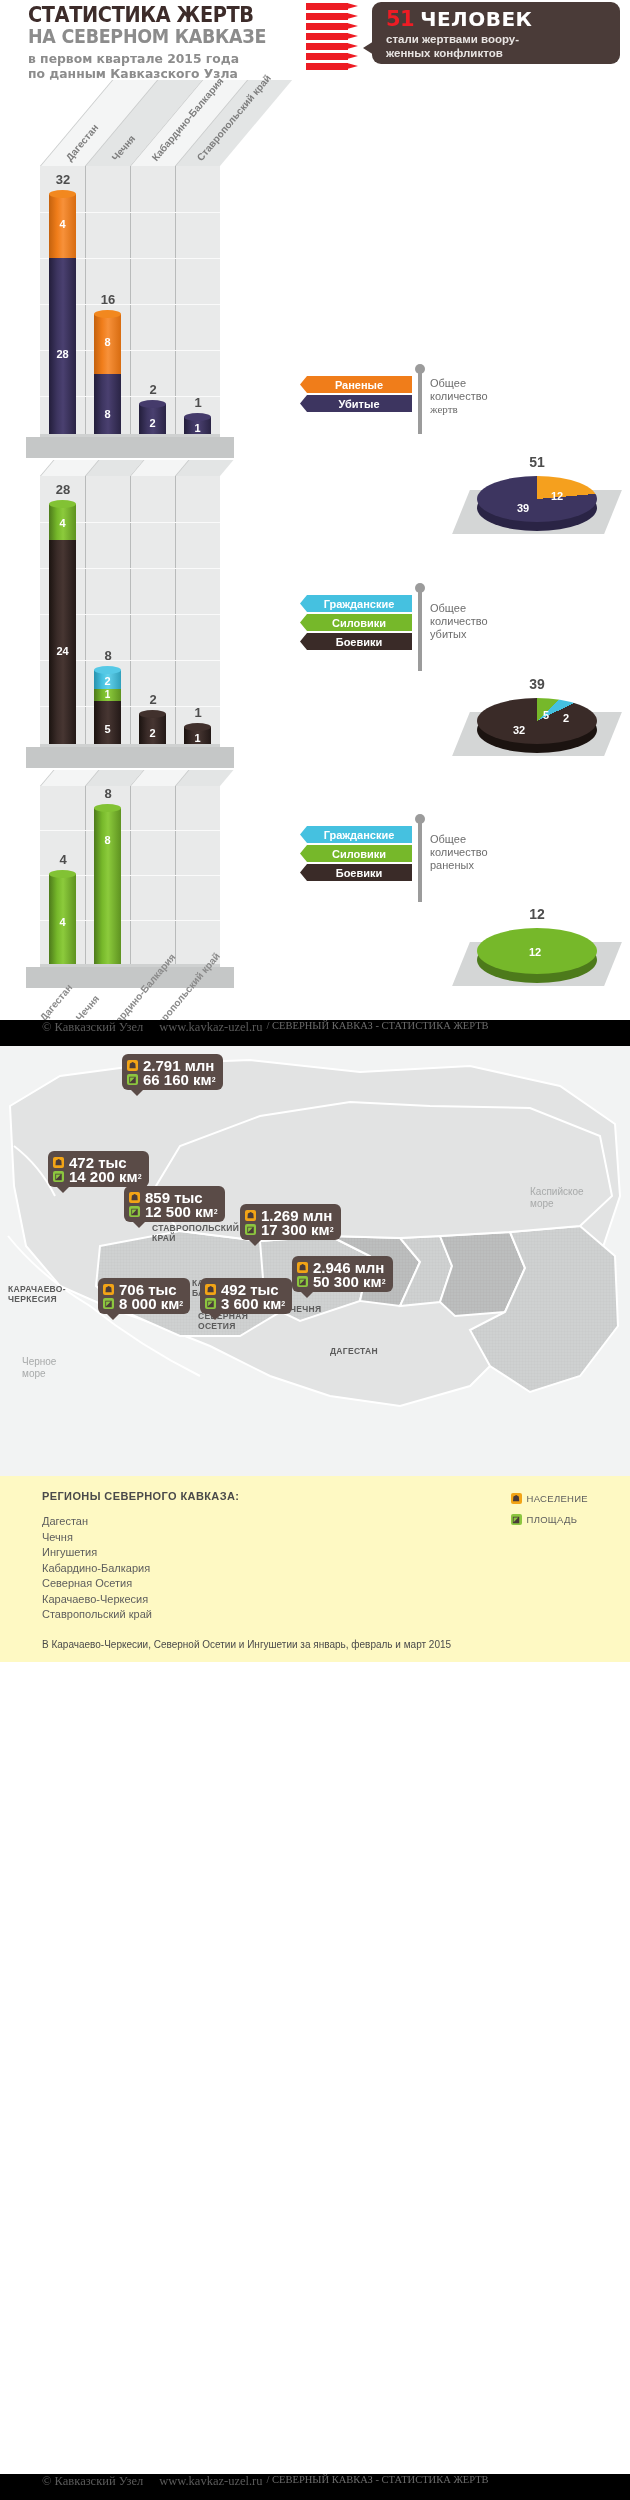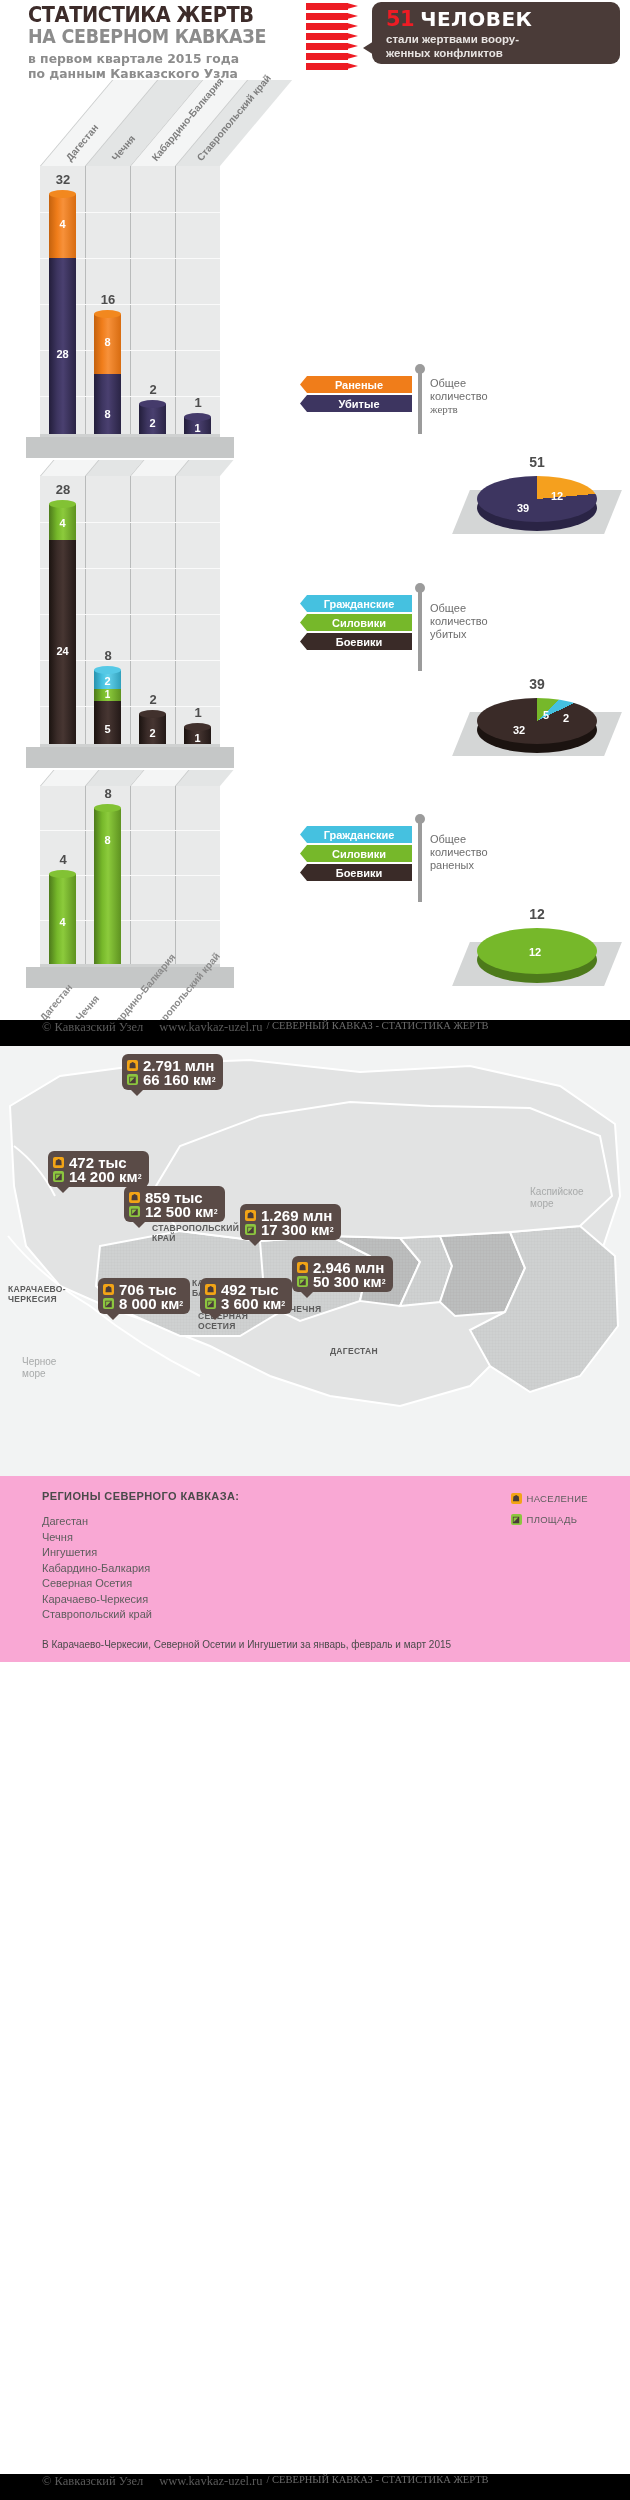--- a/index.html
+++ b/index.html
@@ -202,21 +202,21 @@
   }
   .micon.pop { background: #f2a416; }
   .micon.area { background: #8cc63f; }
   .micon .gl {
     position: absolute; inset: 0; font-size: 8px; color: #4a3b38;
     text-align: center; line-height: 11px; font-weight: bold;
   }
   .mval { font-size: 15px; font-weight: bold; color: #ffffff; text-align: right; }
 
   
-  .maplegend { position: relative; background: #f9a8d4; padding: 14px 42px 10px 42px; }
+  .maplegend { position: relative; background: #fef9c3; padding: 14px 42px 10px 42px; }
   .ml-title {
     font-size: 11px; font-weight: bold; color: #4a4a4a;
     letter-spacing: 0.4px; margin-bottom: 12px;
   }
   .ml-list { font-size: 11px; color: #5d5d5d; line-height: 15.5px; }
   .ml-note { font-size: 10px; color: #4a4a4a; line-height: 15px; margin-top: 14px; }
   .ml-keys { position: absolute; right: 42px; top: 14px; }
   .ml-key { display: flex; align-items: center; height: 16px; margin-bottom: 5px; }
   .ml-key .kl {
     font-size: 9.5px; color: #5d5d5d; letter-spacing: 0.3px; font-weight: normal;

